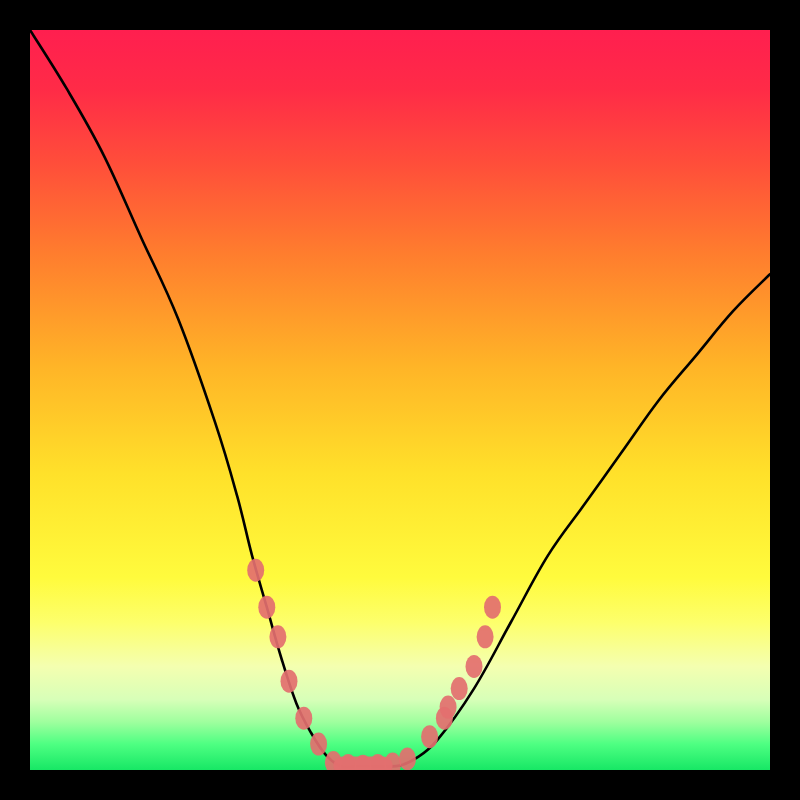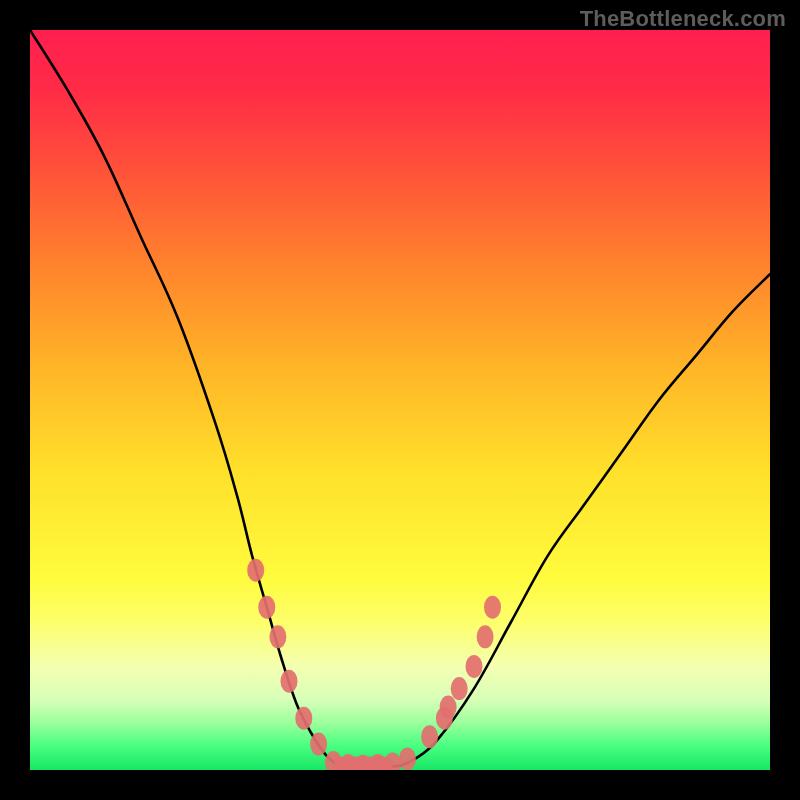--- a/index.html
+++ b/index.html
@@ -36,21 +36,20 @@
     background: black;
   }
   svg {
     display: block;
   }
 </style>
 </head>
 <body>
 
 <div class="frame">
-  <div class="watermark">TheBottleneck.com</div>
   <div class="plot">
     <svg id="chart-svg" width="740" height="740" viewBox="0 0 740 740" preserveAspectRatio="none">
       <defs>
         <linearGradient id="bg-grad" x1="0" y1="0" x2="0" y2="1">
             <stop offset="0.00%" stop-color="#ff1f4f"></stop>
             <stop offset="8.00%" stop-color="#ff2b47"></stop>
             <stop offset="18.00%" stop-color="#ff4e3a"></stop>
             <stop offset="30.00%" stop-color="#ff7c2e"></stop>
             <stop offset="45.00%" stop-color="#ffb327"></stop>
             <stop offset="60.00%" stop-color="#ffe12a"></stop>

